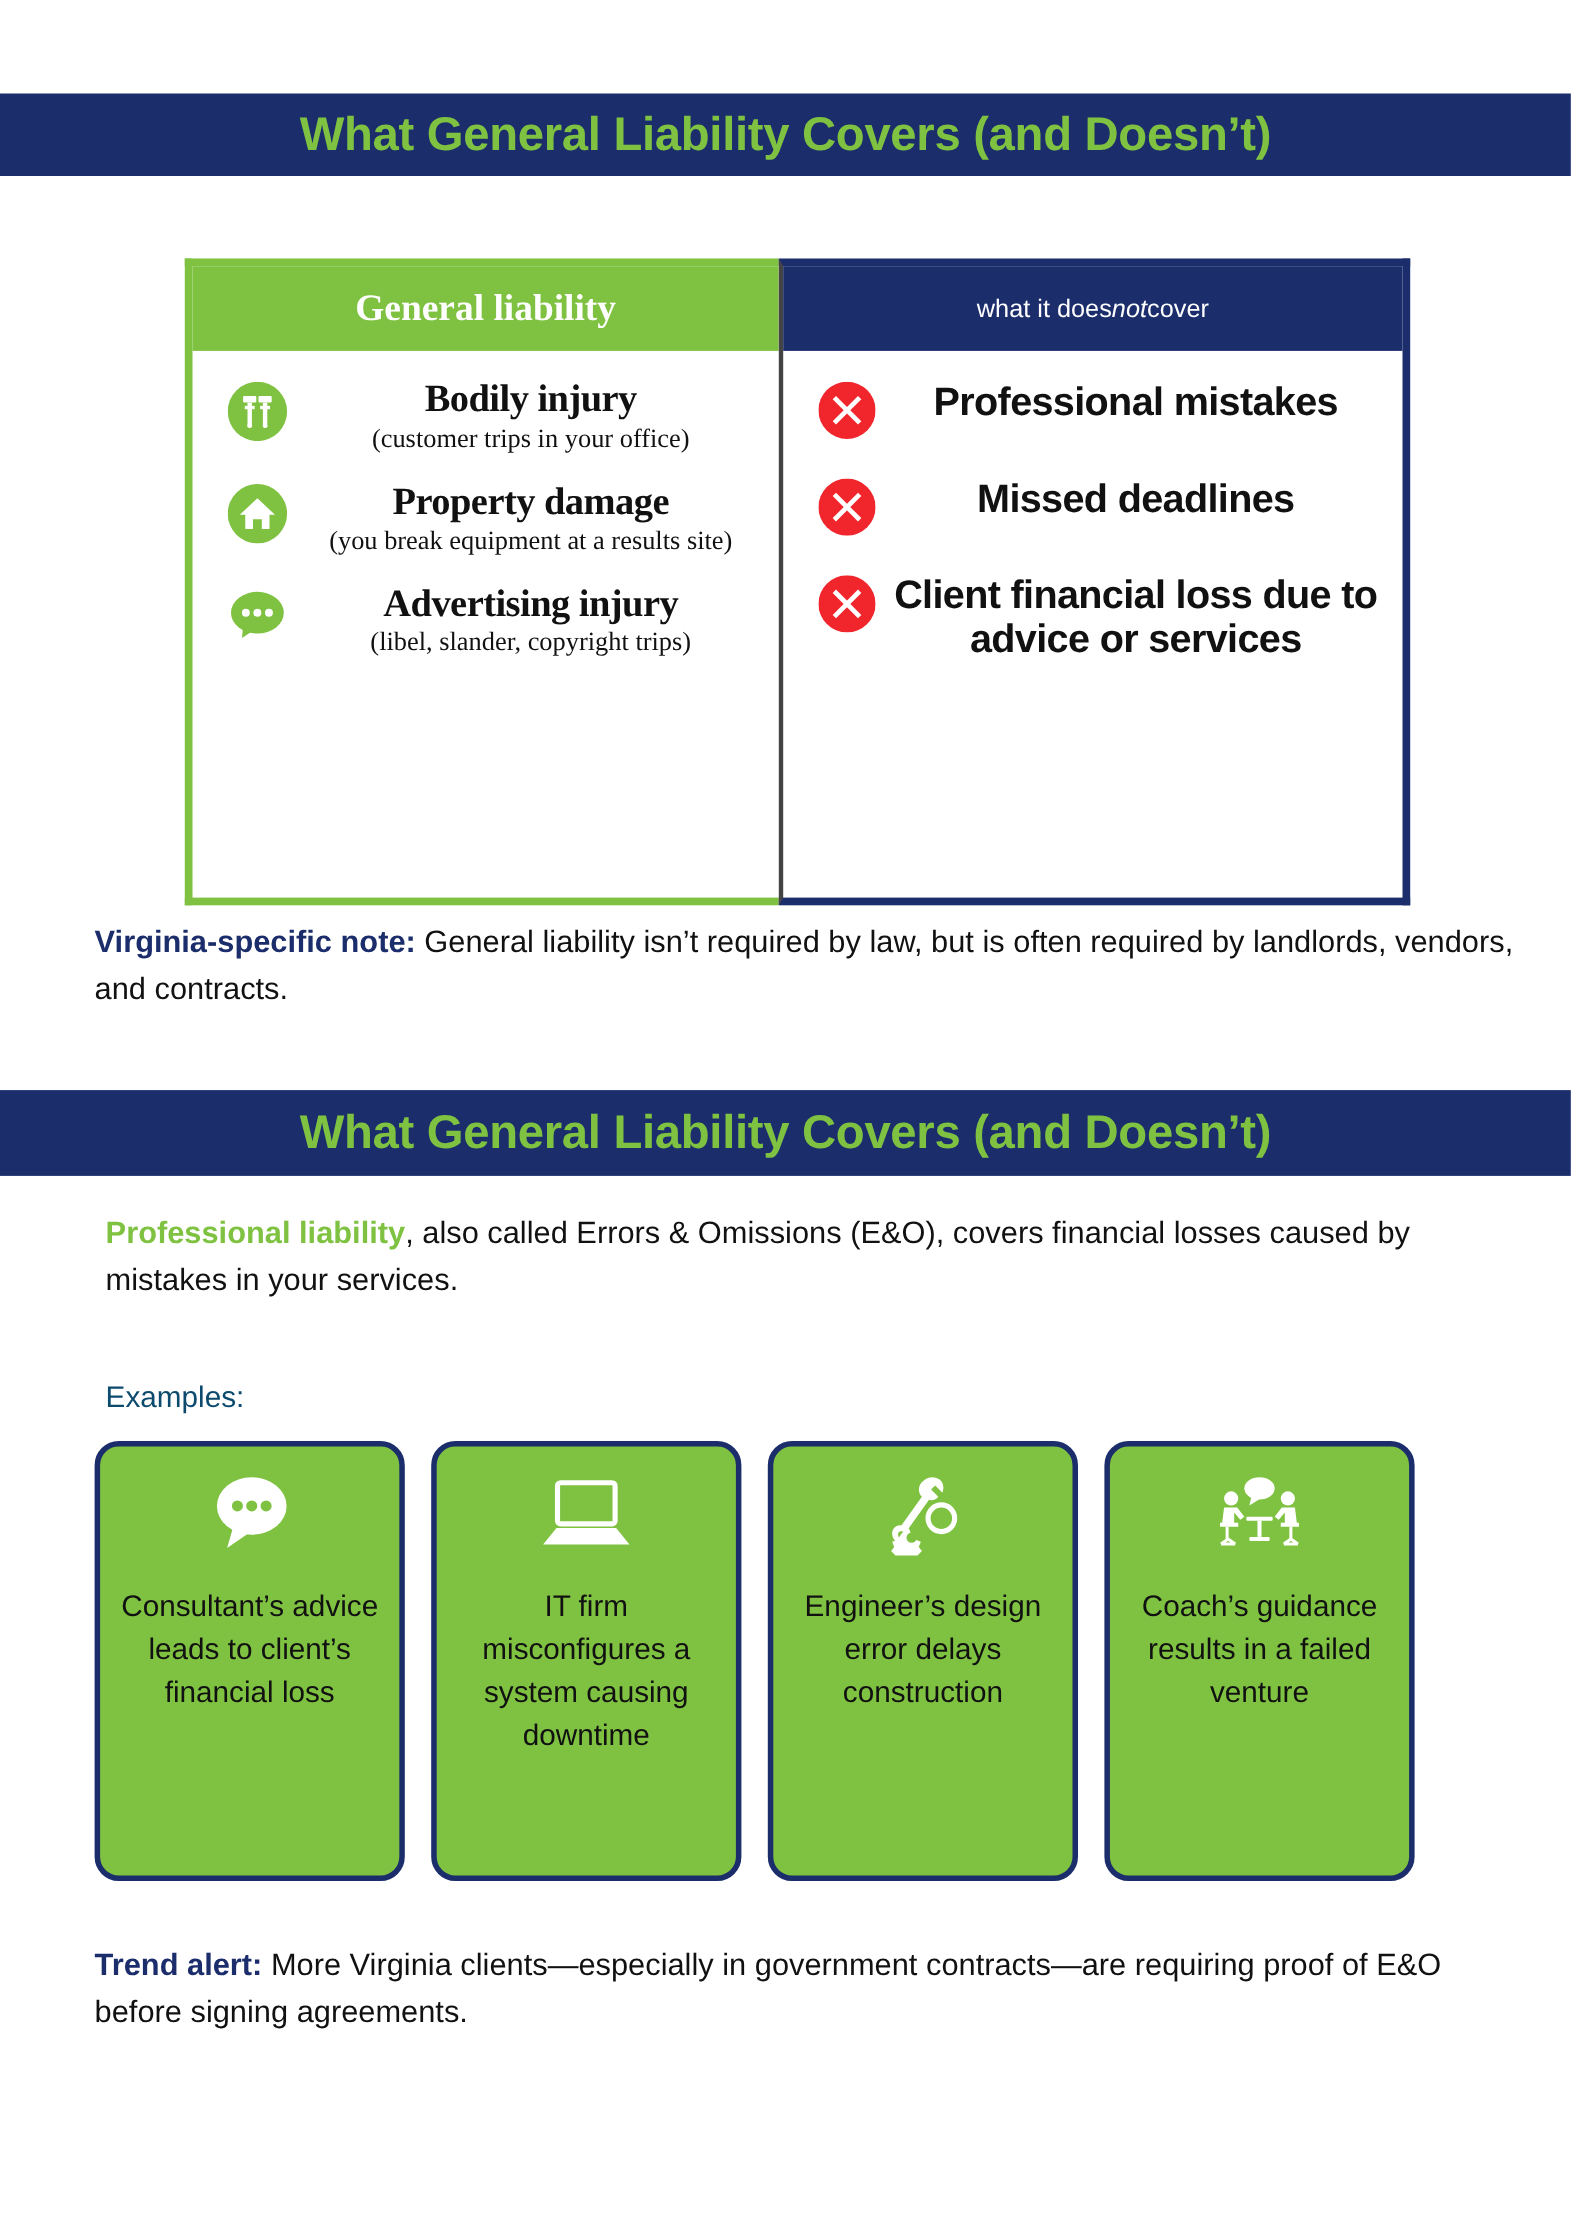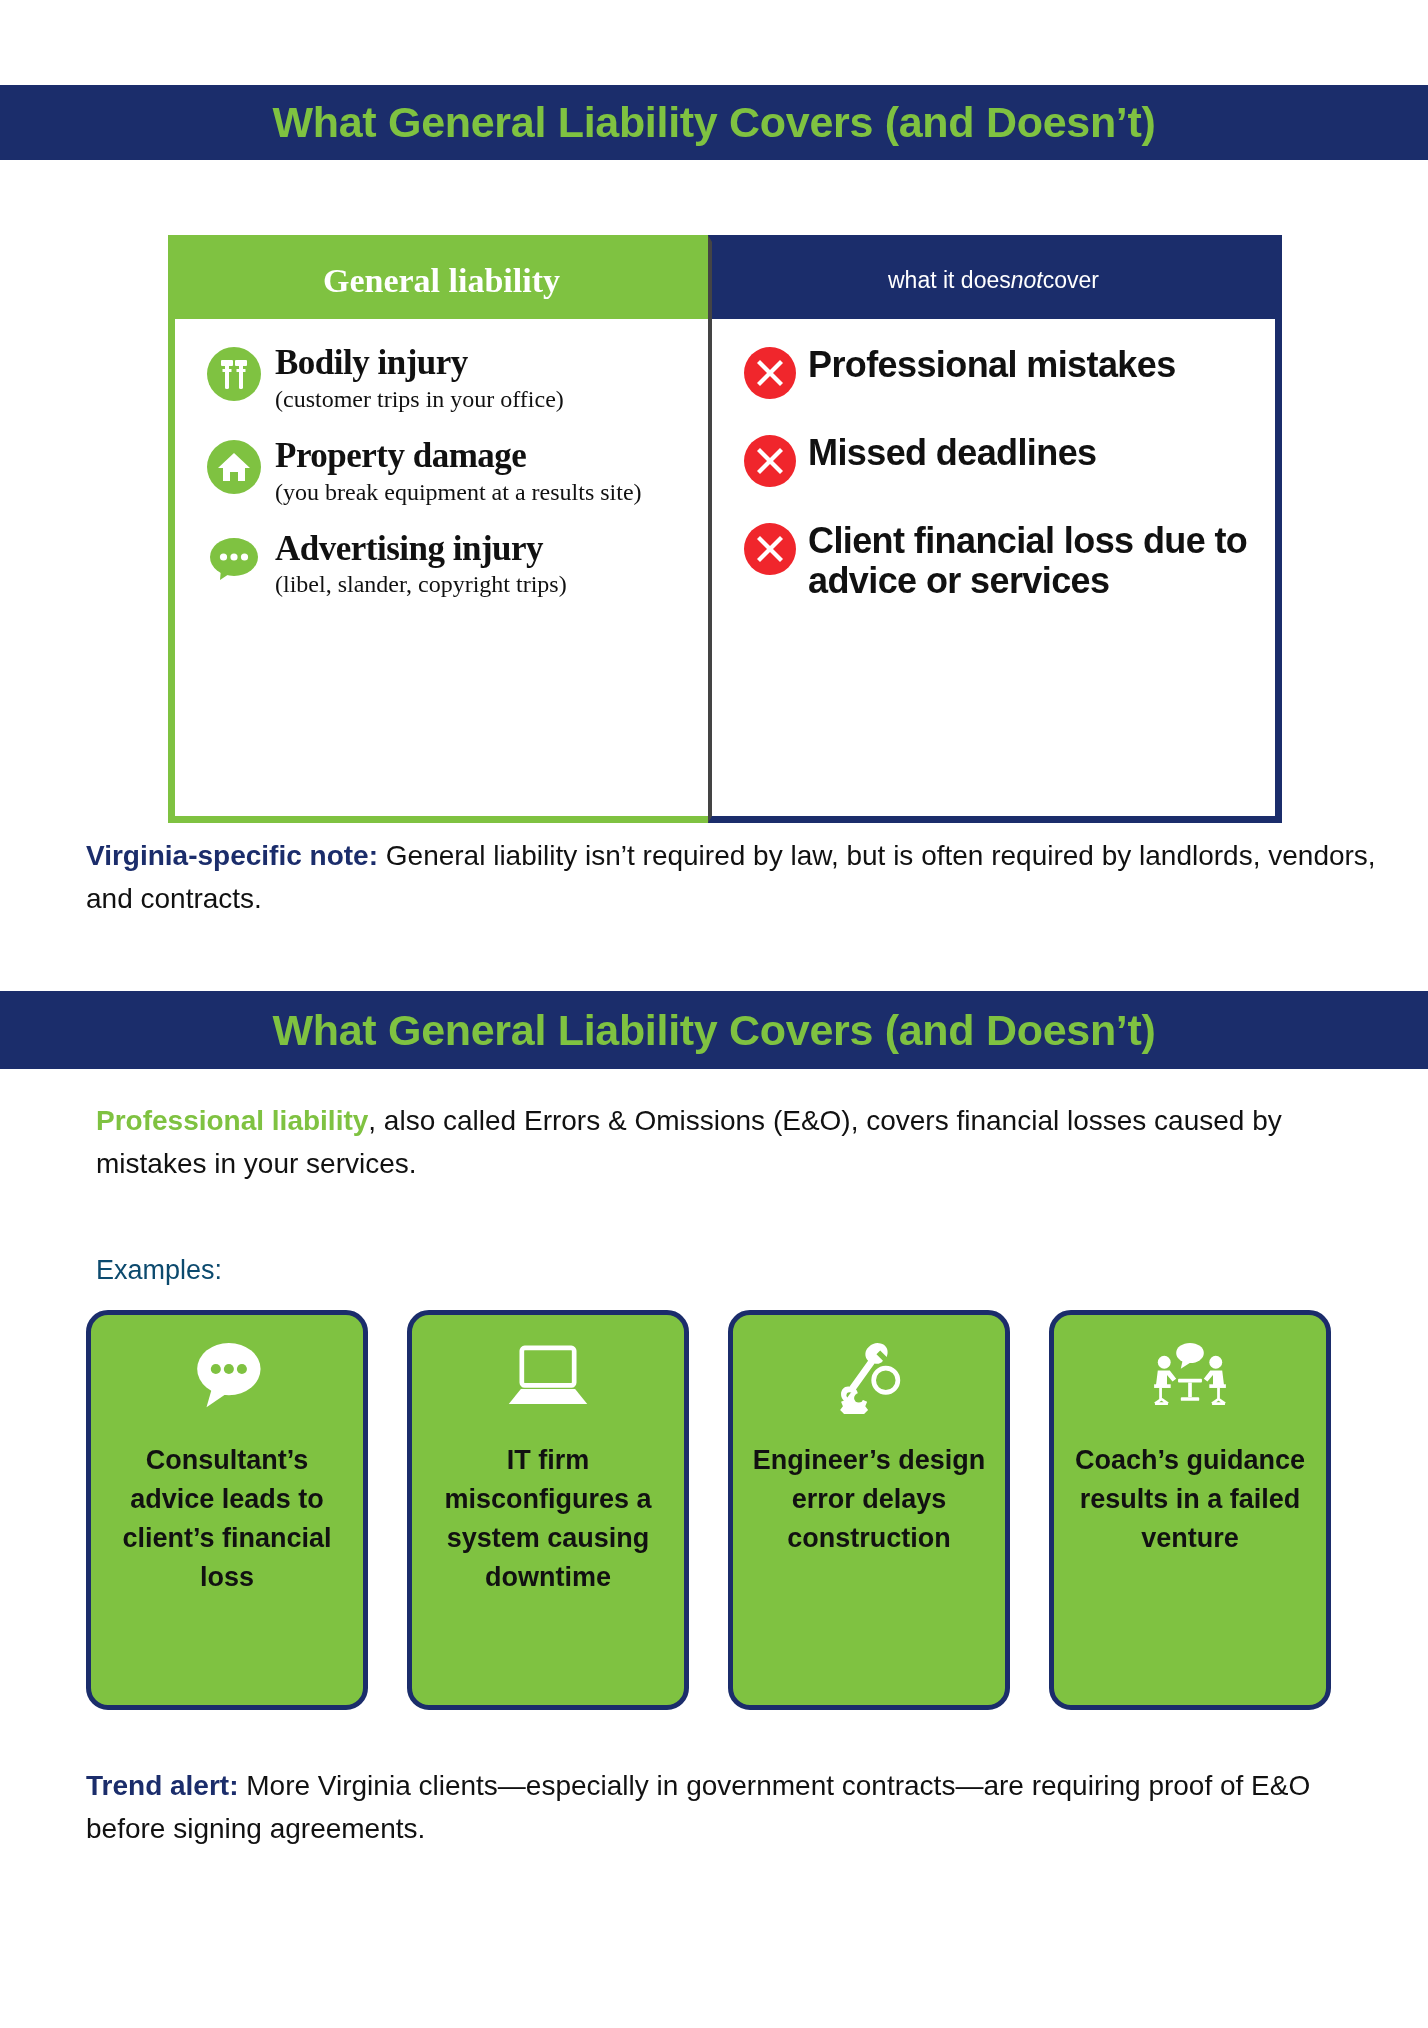--- a/index.html
+++ b/index.html
@@ -81,20 +81,21 @@
     flex: 0 0 auto;
   }
   .col-left .col-head { background: #7fc241; }
   .col-right .col-head { background: #1b2d6b; font-weight: normal; font-size: 23px; }
   .col-right .col-head em { font-style: italic; }
 
   .col-body {
     flex: 1 1 auto;
     padding: 26px 18px 10px 32px;
     box-sizing: border-box;
+    text-align: center;
   }
 
   
   .lrow {
     display: flex;
     align-items: flex-start;
     margin-bottom: 24px;
   }
   .lrow .ic {
     flex: 0 0 auto;
@@ -162,22 +163,21 @@
     color: #0c4a6e;
   }
 
   
   #examples-row {
     position: absolute;
     left: 86px;
     top: 1310px;
     width: 1260px;
     display: flex;
-    gap: 39px;
-    font-weight: bold;
+    gap: 24px;
   }
   .ex-card {
     width: 282px;
     height: 400px;
     box-sizing: border-box;
     background: #7fc241;
     border: 5px solid #1b2d6b;
     border-radius: 22px;
     display: flex;
     flex-direction: column;

